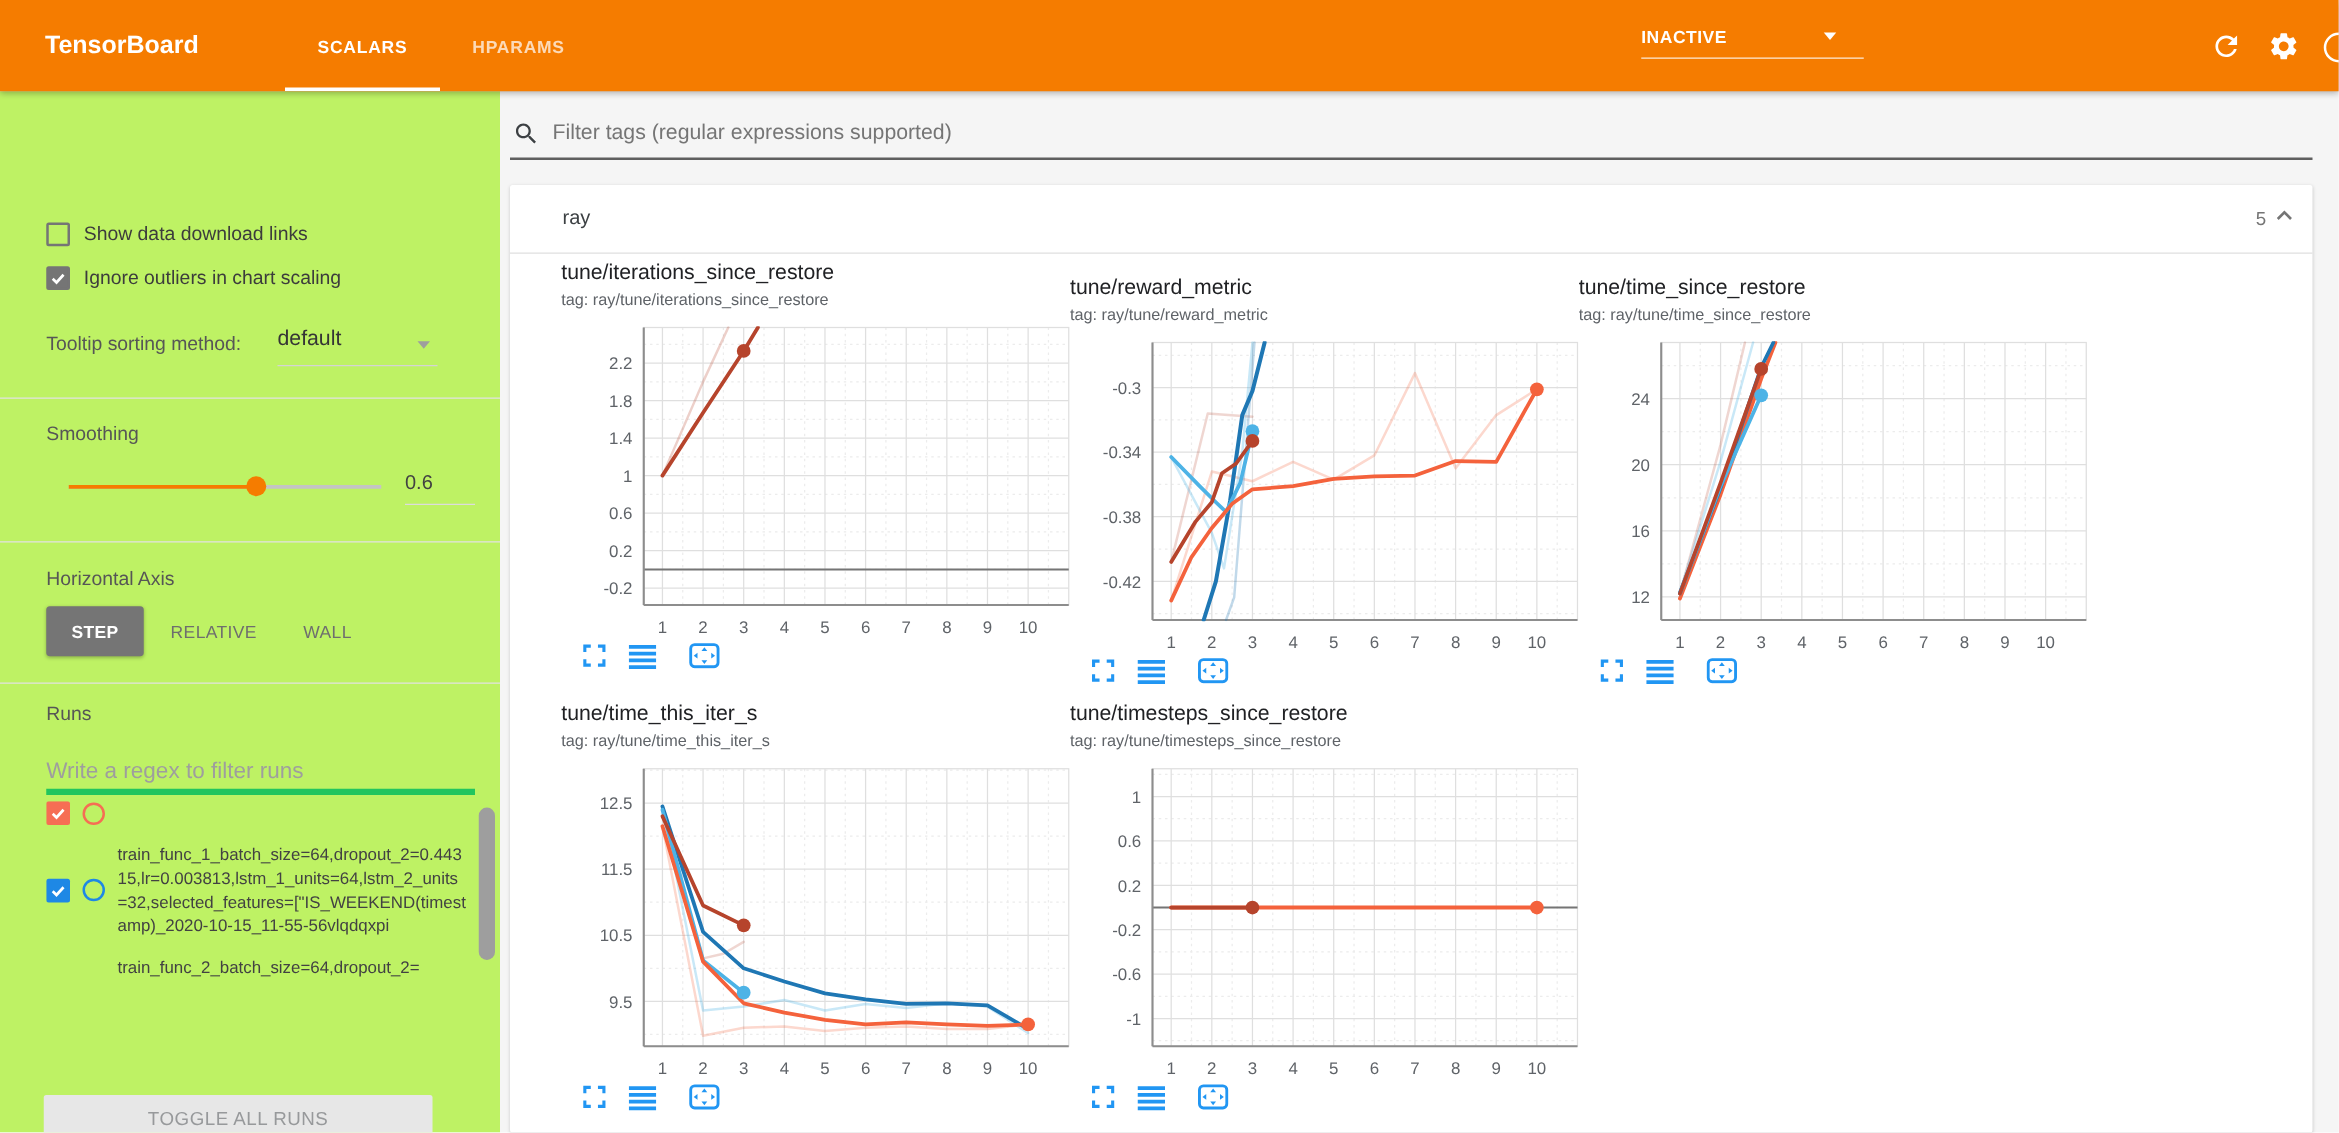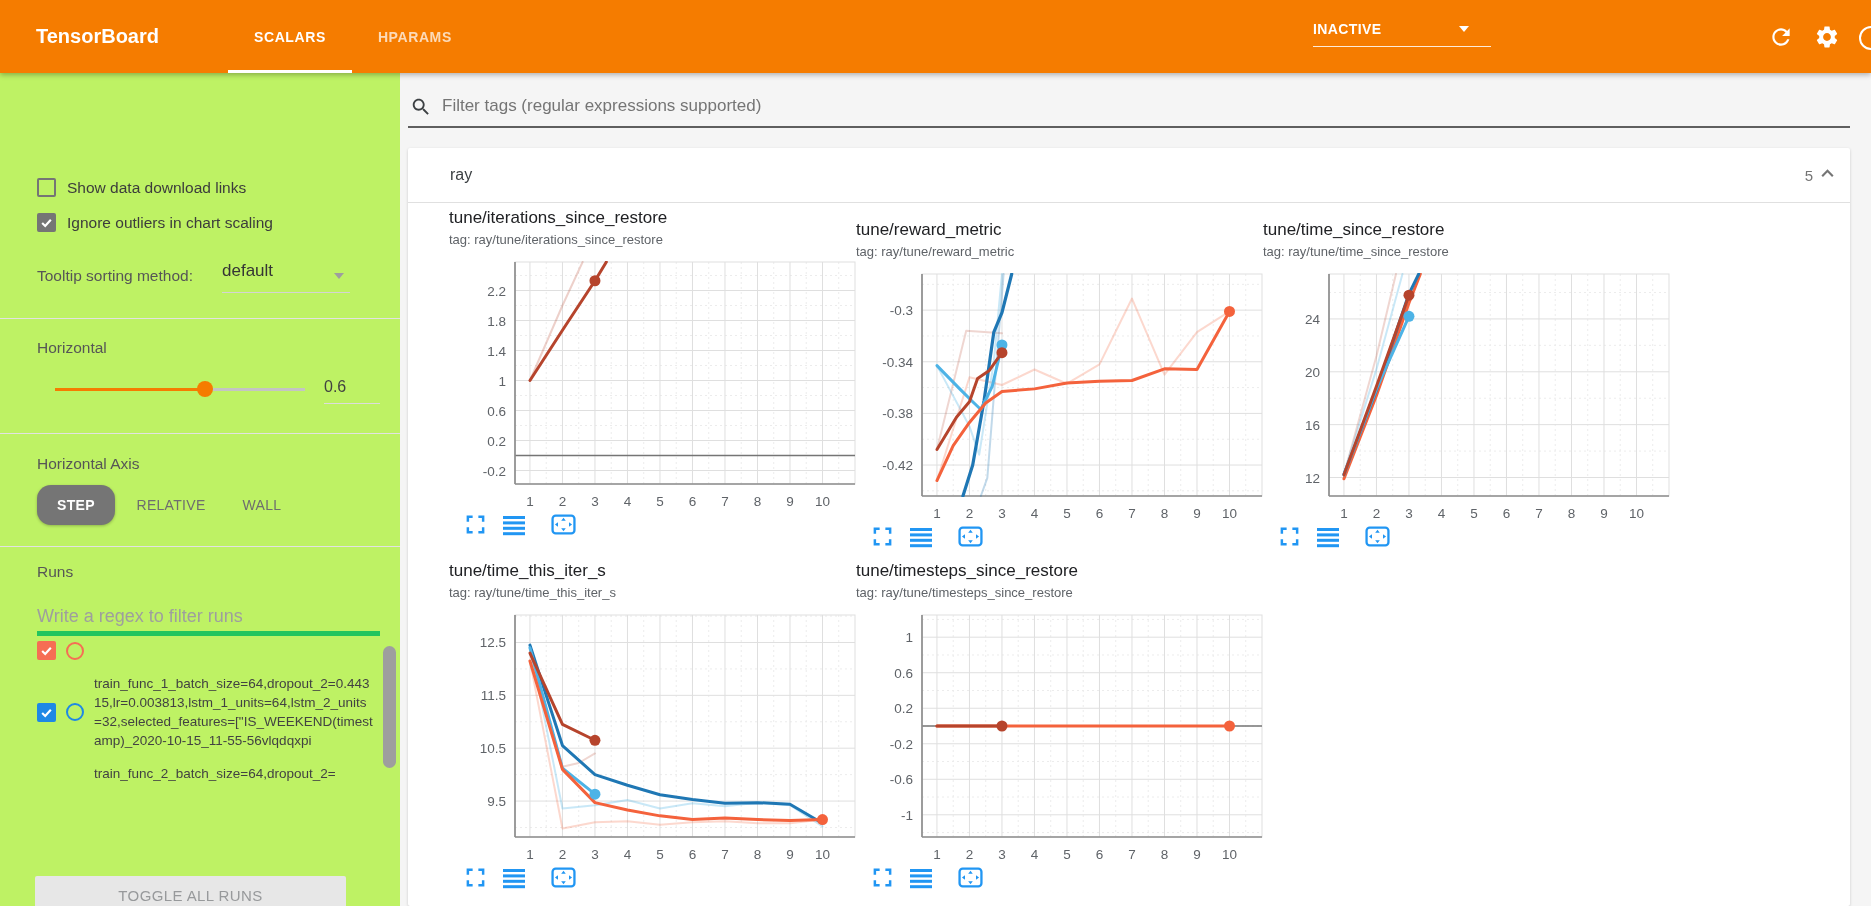--- a/index.html
+++ b/index.html
@@ -38,21 +38,21 @@
   .dropdown{position:absolute;left:222px;top:188px;width:128px;height:31px;
       border-bottom:1px solid #d4d4d4;font-size:17px;color:#353535;cursor:pointer}
   .dropdown .caret{position:absolute;right:6px;top:12px;width:0;height:0;
       border-left:5px solid transparent;border-right:5px solid transparent;border-top:6px solid #9e9e9e}
   .slider-track{position:absolute;left:55px;top:315px;width:250px;height:2.5px;background:#c4c4c4;cursor:pointer}
   .slider-fill{height:100%;background:#f57c00}
   .slider-thumb{position:absolute;left:197px;top:308px;width:16px;height:16px;border-radius:50%;
       background:#f57c00;cursor:pointer}
   .smooth-value{position:absolute;left:324px;top:300px;width:56px;height:30px;
       border-bottom:1px solid #dcdcdc;font-size:16px;color:#424242;line-height:28px}
-  .axis-btn{position:absolute;top:412px;height:40px;border-radius:14px;font-size:14px;
+  .axis-btn{position:absolute;top:412px;height:40px;border-radius:3px;font-size:14px;
       letter-spacing:.3px;display:flex;align-items:center;justify-content:center;cursor:pointer;color:#6e6e6e}
   .axis-btn.active{background:#757575;color:#fff;font-weight:bold;box-shadow:0 1px 3px rgba(0,0,0,.25)}
   .regex-input{position:absolute;left:37px;top:528px;width:343px;height:30px;background:transparent;
       border:none;border-bottom:5px solid #22c55e;font-size:18px;outline:none;padding:0;
       font-family:"Liberation Sans",sans-serif;color:#424242}
   .regex-input::placeholder{color:#9e9e9e}
   .runs-list{position:absolute;left:37px;top:568px;width:348px;height:240px;overflow:hidden}
   .run-row{display:flex;gap:10px;align-items:center;margin-bottom:14px}
   .run-cb{width:19px;height:19px;border-radius:2px;flex:none;display:flex;align-items:center;
       justify-content:center;cursor:pointer}
@@ -129,21 +129,21 @@
   </div>
 
   <div class="sec-label" style="top:194px">Tooltip sorting method:</div>
   <div class="dropdown">
     <span>default</span>
     <span class="caret"></span>
   </div>
 
   <div class="divider" style="top:245px"></div>
 
-  <div class="sec-label" style="top:266px">Horizontal</div>
+  <div class="sec-label" style="top:266px">Smoothing</div>
   <div class="slider-track">
     <div class="slider-fill" style="width:150px"></div>
   </div>
   <div class="slider-thumb"></div>
   <div class="smooth-value">0.6</div>
 
   <div class="divider" style="top:360px"></div>
 
   <div class="sec-label" style="top:382px">Horizontal Axis</div>
   <div class="axis-btn active" style="left:37px;width:78px">STEP</div>

